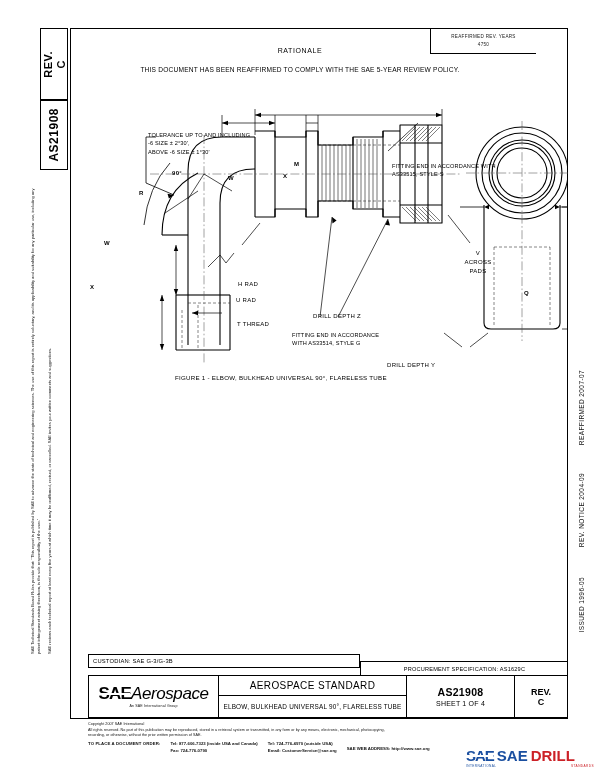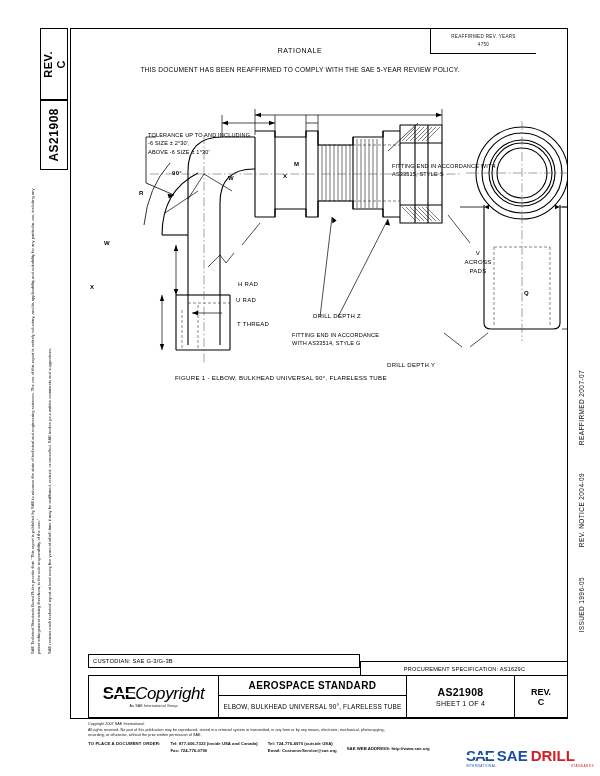--- a/index.html
+++ b/index.html
@@ -113,21 +113,21 @@
   .logo-sae::after {
     content: ""; position: absolute; left: 1px; right: 1px; top: 46%;
     height: 2.2px; background: #fff;
   }
   .logo-aero { font-style: italic; letter-spacing: -.4px; }
   .logo-tag { font-size: 3.6px; letter-spacing: .15px; margin-top: 2px; color:#111; }
   #title-center { flex: 1; display: flex; flex-direction: column; border-right: 1px solid #000; }
   #std-title {
     height: 20px; border-bottom: 1px solid #000;
     display:flex; align-items:center; justify-content:center;
-    font-size: 10px; font-weight: bold; letter-spacing: .4px;
+    font-size: 10px; font-weight: normal; letter-spacing: .4px;
   }
   #std-sub {
     flex:1; display:flex; align-items:center; justify-content:center;
     font-size: 6.4px; letter-spacing: .2px;
   }
   #num-cell {
     width: 108px; border-right: 1px solid #000;
     display:flex; flex-direction:column; align-items:center; justify-content:center;
   }
   #num-cell .n1 { font-size: 10.5px; font-weight: bold; letter-spacing:.3px; }
@@ -426,21 +426,21 @@
     <span>CUSTODIAN: SAE G-3/G-3B</span>
   </div>
   <div id="proc-row">
     <span>PROCUREMENT SPECIFICATION: AS1629C</span>
   </div>
 
   <div id="title-block">
     <div id="logo-cell">
       <div class="logo-main">
         <span class="logo-sae">SAE</span>
-        <span class="logo-aero">Copyright</span>
+        <span class="logo-aero">Aerospace</span>
       </div>
       <div class="logo-tag">An SAE International Group</div>
     </div>
     <div id="title-center">
       <div id="std-title">AEROSPACE STANDARD</div>
       <div id="std-sub">ELBOW, BULKHEAD UNIVERSAL 90°,  FLARELESS TUBE</div>
     </div>
     <div id="num-cell">
       <div class="n1">AS21908</div>
       <div class="n2">SHEET 1 OF 4</div>

